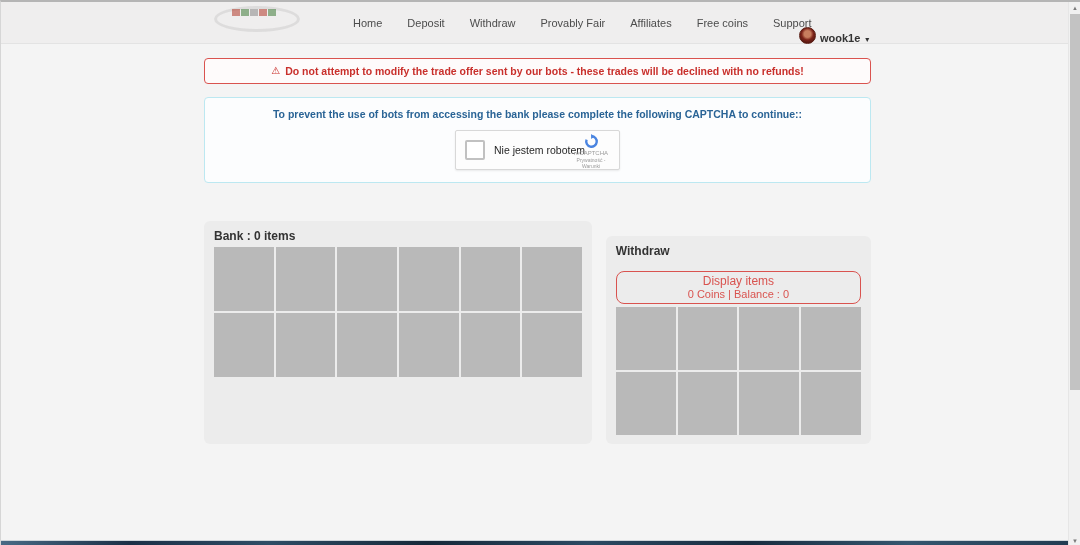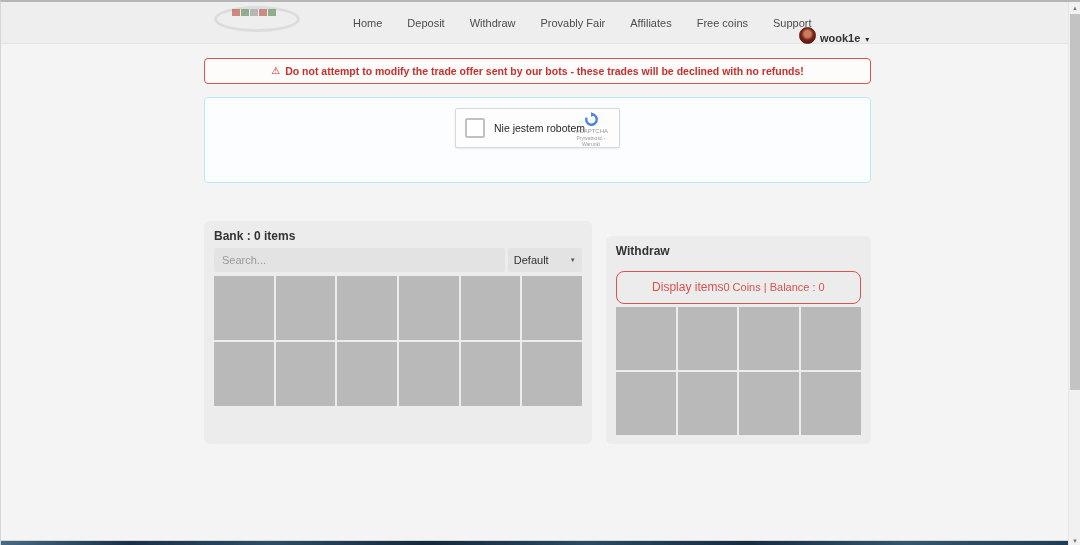--- a/index.html
+++ b/index.html
@@ -66,21 +66,21 @@
   .sort-select { width:74px; height:24px; background:#e3e3e3; border-radius:2px; display:flex; align-items:center; justify-content:space-between;
     padding:0 6px; font-size:11px; color:#333; cursor:pointer; }
   .sort-caret { font-size:6px; color:#555; }
 
   
   .item-grid { margin-top:4px; display:grid; gap:2px; }
   .item-grid .cell { height:64px; background:#b9b9b9; }
 
   
   .display-btn { margin-top:13px; height:33px; width:100%; border:1px solid #d9534f; border-radius:8px; background:transparent;
-    display:flex; flex-direction:row; align-items:center; justify-content:center; cursor:pointer; }
+    display:flex; flex-direction:column; align-items:center; justify-content:center; cursor:pointer; }
   .display-btn-line1 { font-size:12px; color:#d9534f; line-height:1.2; }
   .display-btn-line2 { font-size:11px; color:#d9534f; line-height:1.2; }
   .withdraw-panel .item-grid { margin-top:3px; }
   .withdraw-panel .item-grid .cell { height:63px; }
 
   
   .scrollbar { position:absolute; top:0; right:0; width:12px; height:545px; background:#f1f1f1; border-left:1px solid #e6e6e6; }
   .scroll-arrow { position:absolute; left:0; width:12px; height:10px; display:flex; align-items:center; justify-content:center;
     font-size:6px; color:#7a7a7a; cursor:pointer; }
   .scroll-arrow.up { top:1px; }
@@ -125,46 +125,40 @@
   </div>
 
   <div class="container">
 
     <div class="warning">
       <span class="warning-icon">⚠</span>
       <span class="warning-text">Do not attempt to modify the trade offer sent by our bots - these trades will be declined with no refunds!</span>
     </div>
 
     <div class="captcha-panel">
+      <div class="captcha-prompt">To prevent the use of bots from accessing the bank please complete the following CAPTCHA to continue::</div>
       <div class="recaptcha">
         <div class="recaptcha-checkbox"></div>
         <span class="recaptcha-label">Nie jestem robotem</span>
         <div class="recaptcha-brandcol">
           <svg class="recaptcha-logo" width="15" height="15" viewBox="0 0 20 20">
             <path d="M10 3 A 7 7 0 1 1 3.4 7.6" fill="none" stroke="#4a84e0" stroke-width="3.2"></path>
             <polygon points="9.5,0 9.5,6.5 14,3.2" fill="#4a84e0"></polygon>
             <path d="M3.4 12.4 A 7 7 0 0 1 10 3" fill="none" stroke="#9c9c9c" stroke-width="0" opacity="0"></path>
           </svg>
           <span class="recaptcha-brand">reCAPTCHA</span>
           <span class="recaptcha-links">Prywatność - Warunki</span>
         </div>
       </div>
     </div>
 
     <div class="panels">
 
       <div class="panel bank-panel">
         <div class="panel-title">Bank : 0 items</div>
-        <div class="filter-row">
-          <input class="search-input" type="text" placeholder="Search..." style="">
-          <div class="sort-select">
-            <span>Default</span>
-            <span class="sort-caret">▼</span>
-          </div>
-        </div>
         <div class="item-grid" style="grid-template-columns: repeat(6, 1fr);">
             <div class="cell"></div>
             <div class="cell"></div>
             <div class="cell"></div>
             <div class="cell"></div>
             <div class="cell"></div>
             <div class="cell"></div>
             <div class="cell"></div>
             <div class="cell"></div>
             <div class="cell"></div>

